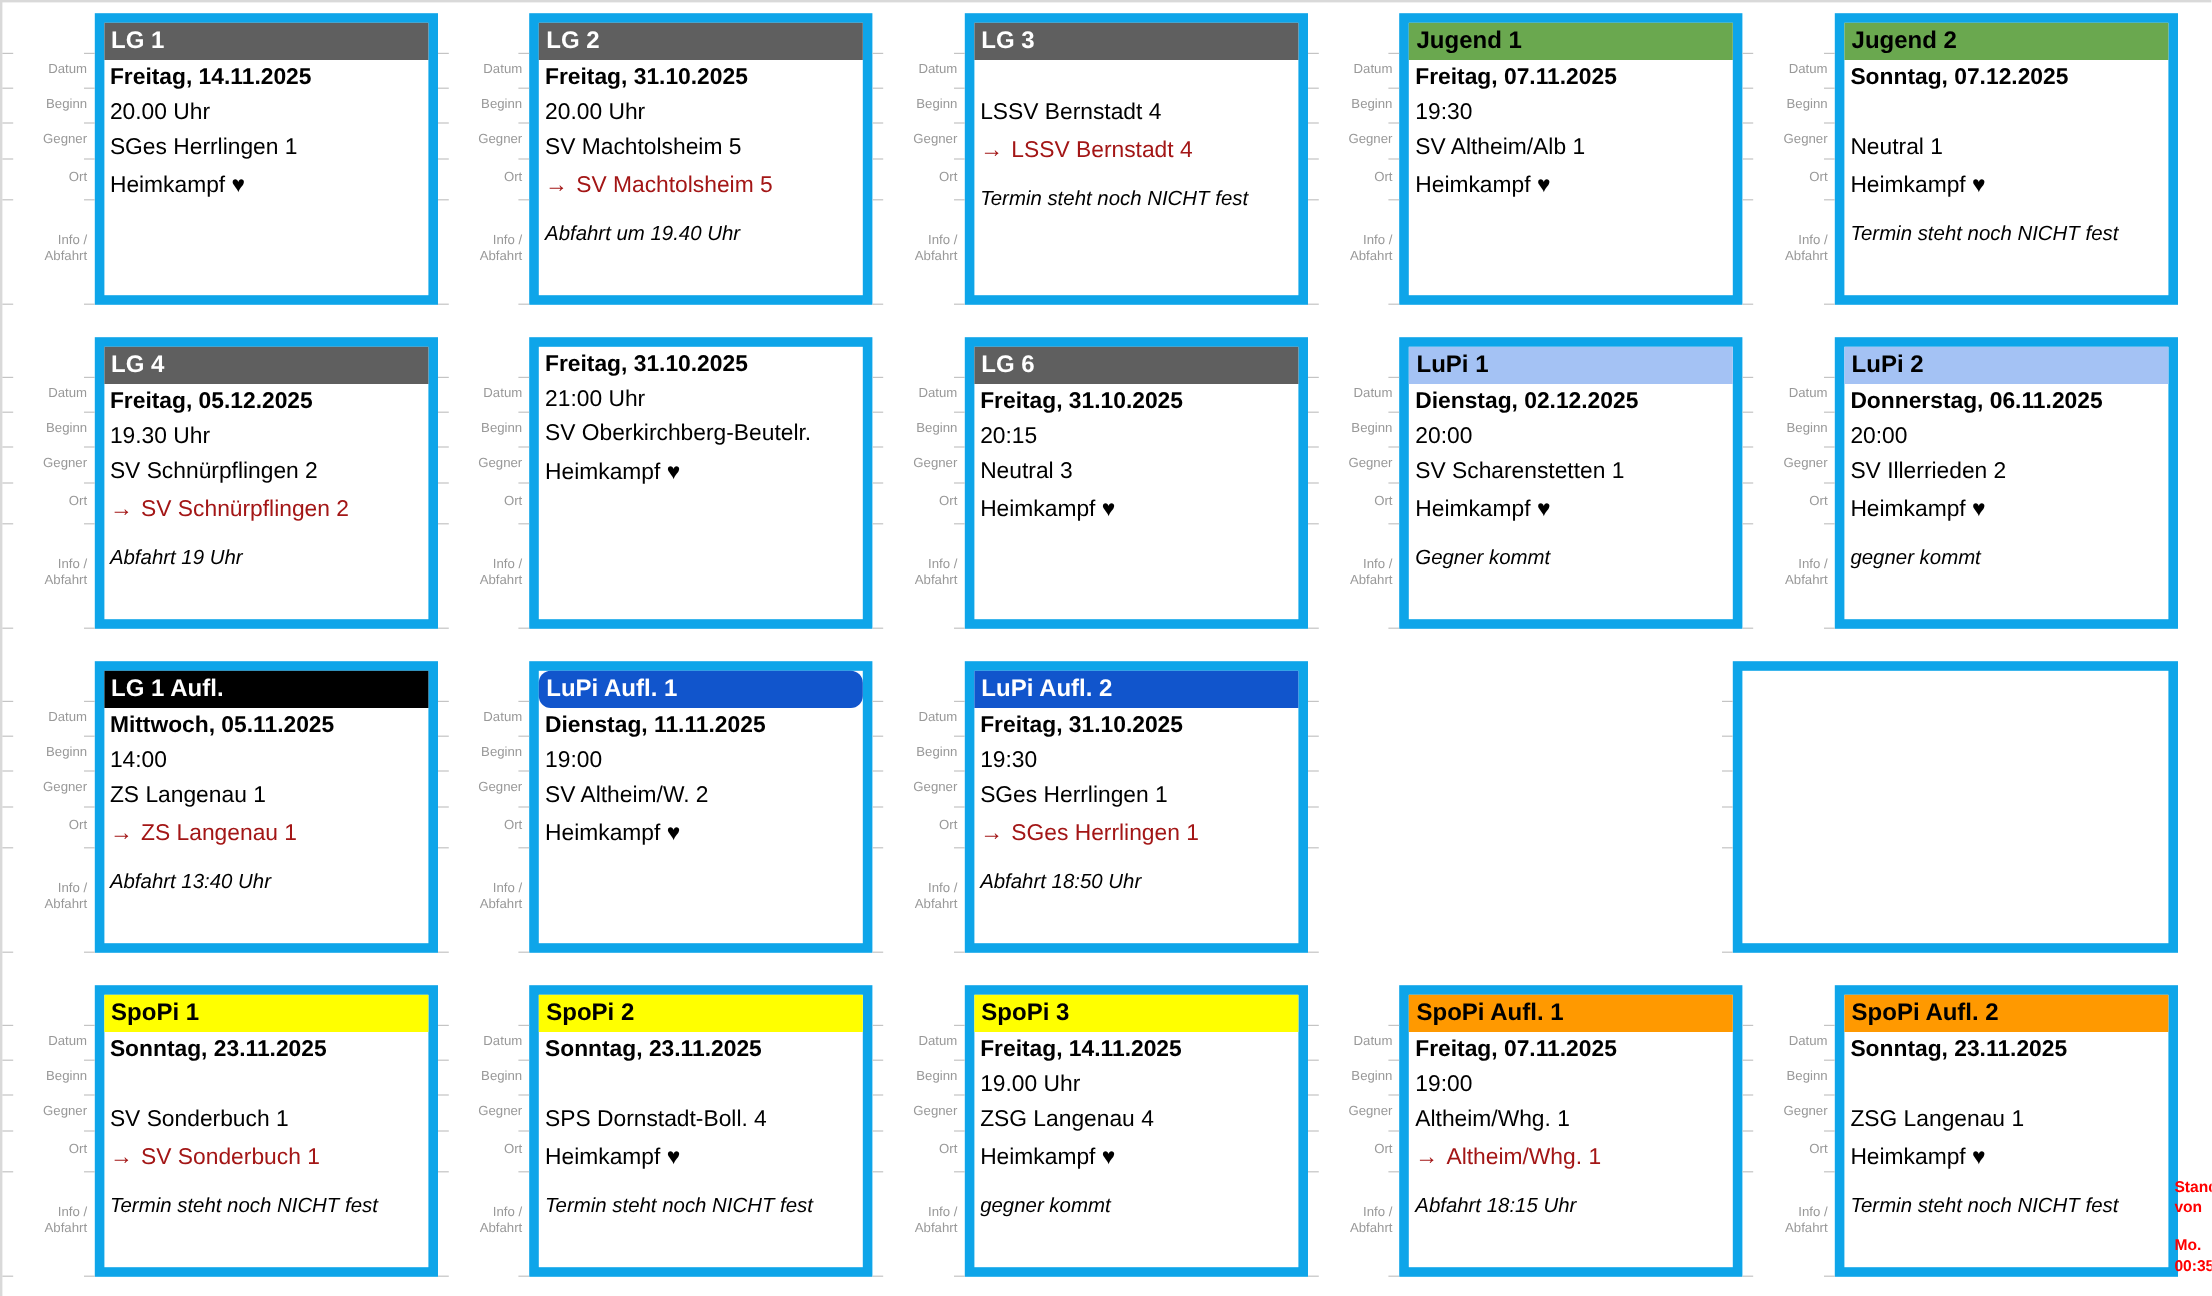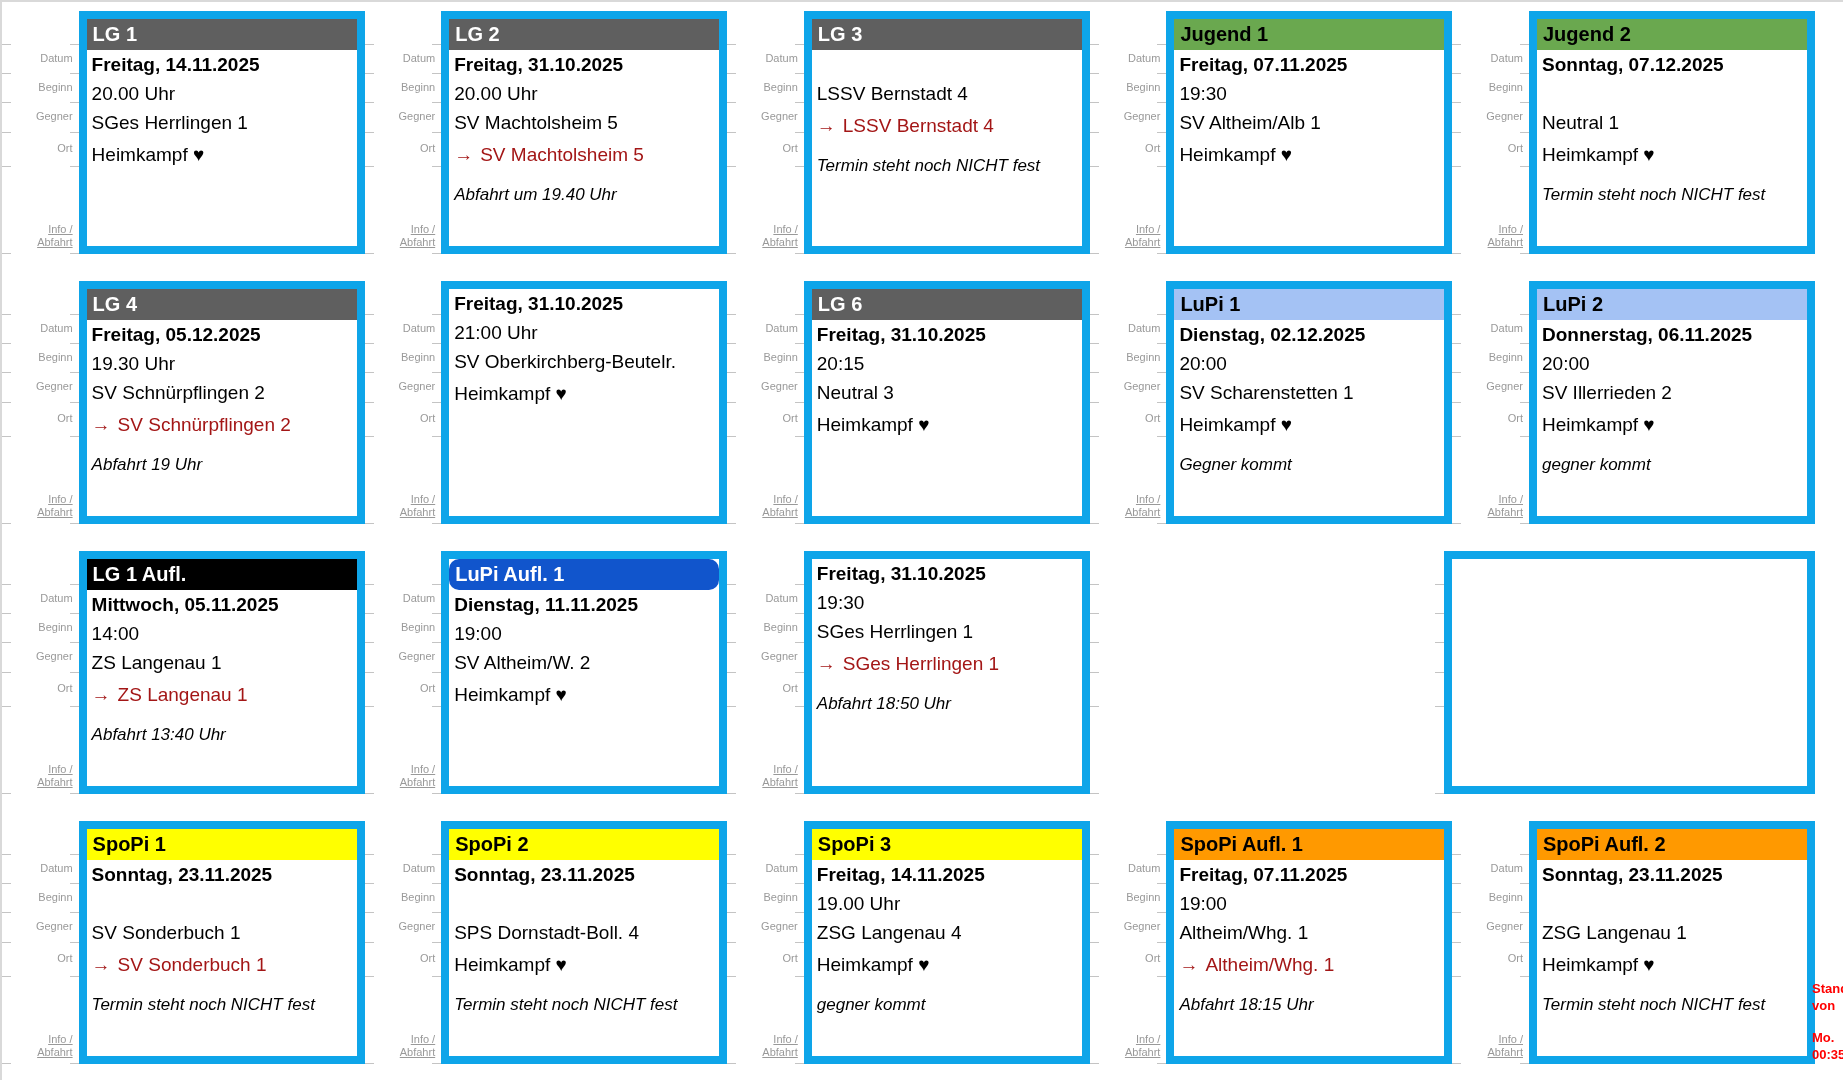--- a/index.html
+++ b/index.html
@@ -24,21 +24,21 @@
   .g-row::before{content:"";position:absolute;left:0;top:0;width:9px;height:1px;background:#c4c4c4;}
   .g-row::after{content:"";position:absolute;right:0;top:0;width:9px;height:1px;background:#c4c4c4;}
   .gutter::before{content:"";position:absolute;left:0;bottom:0;width:9px;height:1px;background:#c4c4c4;}
   .gutter::after{content:"";position:absolute;right:0;bottom:0;width:9px;height:1px;background:#c4c4c4;}
   .g-header{height:33px;flex:0 0 33px;}
   .g-header::before,.g-header::after{display:none;}
   .g-datum{flex:0 0 29px;}
   .g-beginn{flex:0 0 29px;}
   .g-gegner{flex:0 0 30px;}
   .g-ort{flex:0 0 34px;text-align:right;}
-  .g-info{flex:1;align-items:flex-end;padding-bottom:5px;text-decoration:underline;}
+  .g-info{flex:1;padding-bottom:5px;}
   .g-info .info-label{text-align:right;}
   
   .card{width:286px;height:243px;box-sizing:border-box;background:#ffffff;
         border:8px solid #0ea5e9;display:flex;flex-direction:column;}
   .card-header{flex:0 0 31px;display:flex;align-items:center;padding:0 6px;
                font-size:20px;font-weight:bold;white-space:nowrap;overflow:hidden;}
   .c-row{display:flex;align-items:center;padding-left:5px;font-size:19px;color:#000000;
          white-space:nowrap;overflow:hidden;box-sizing:border-box;}
   .c-datum{flex:0 0 29px;font-weight:bold;}
   .c-beginn{flex:0 0 29px;}
@@ -444,20 +444,21 @@
           <span>Gegner</span>
         </div>
       <div class="g-row g-ort">
           <span>Ort</span>
         </div>
       <div class="g-row g-info">
         <span class="info-label"><span>Info /</span><br><span>Abfahrt</span></span>
       </div>
     </div>
     <div class="card">
+      <div class="card-header" style="background: rgb(17, 85, 204); color: rgb(255, 255, 255);">LuPi Aufl. 2</div>
       <div class="c-row c-datum">Freitag, 31.10.2025</div>
       <div class="c-row c-beginn">19:30</div>
       <div class="c-row c-gegner">SGes Herrlingen 1</div>
       <div class="c-row c-ort away">
         <span class="arrow">→</span>
         <span>SGes Herrlingen 1</span>
       </div>
       <div class="c-row c-info">Abfahrt 18:50 Uhr</div>
     </div>
   </div>

